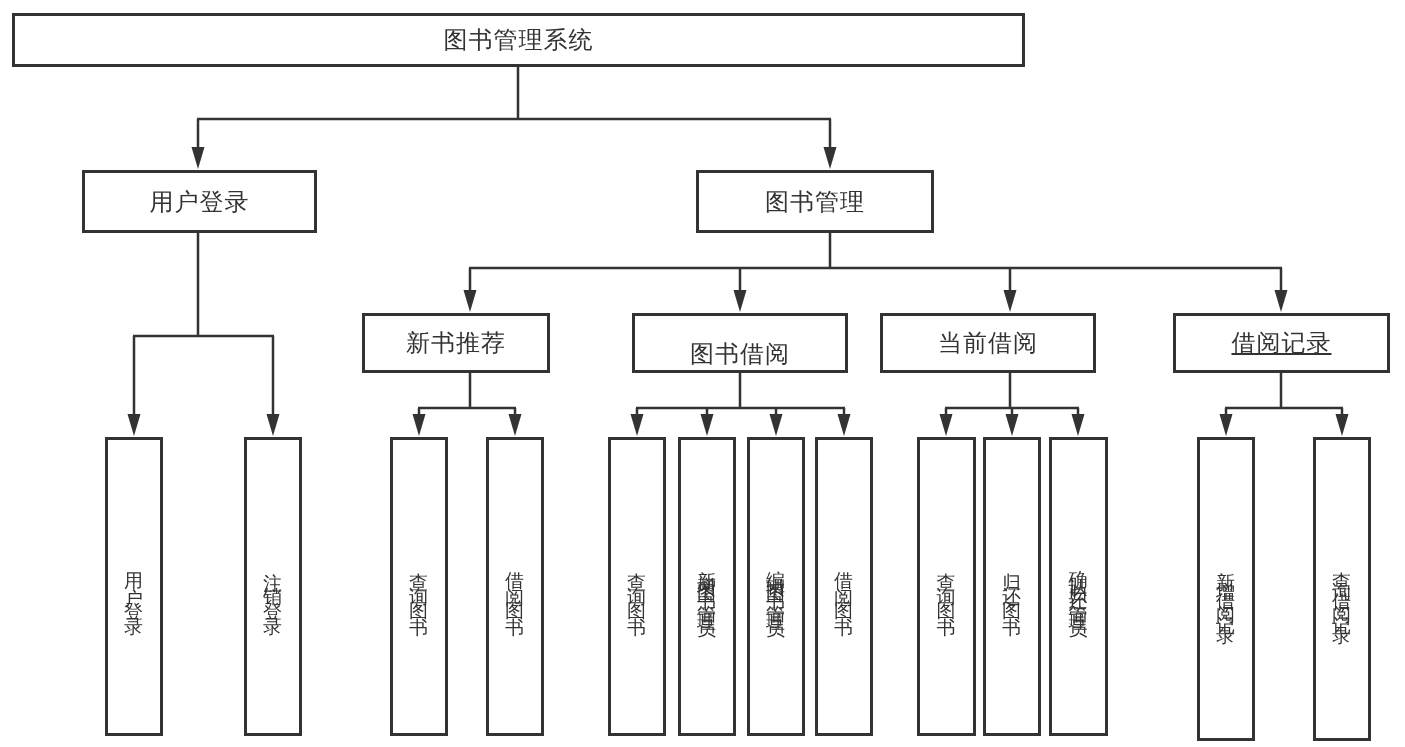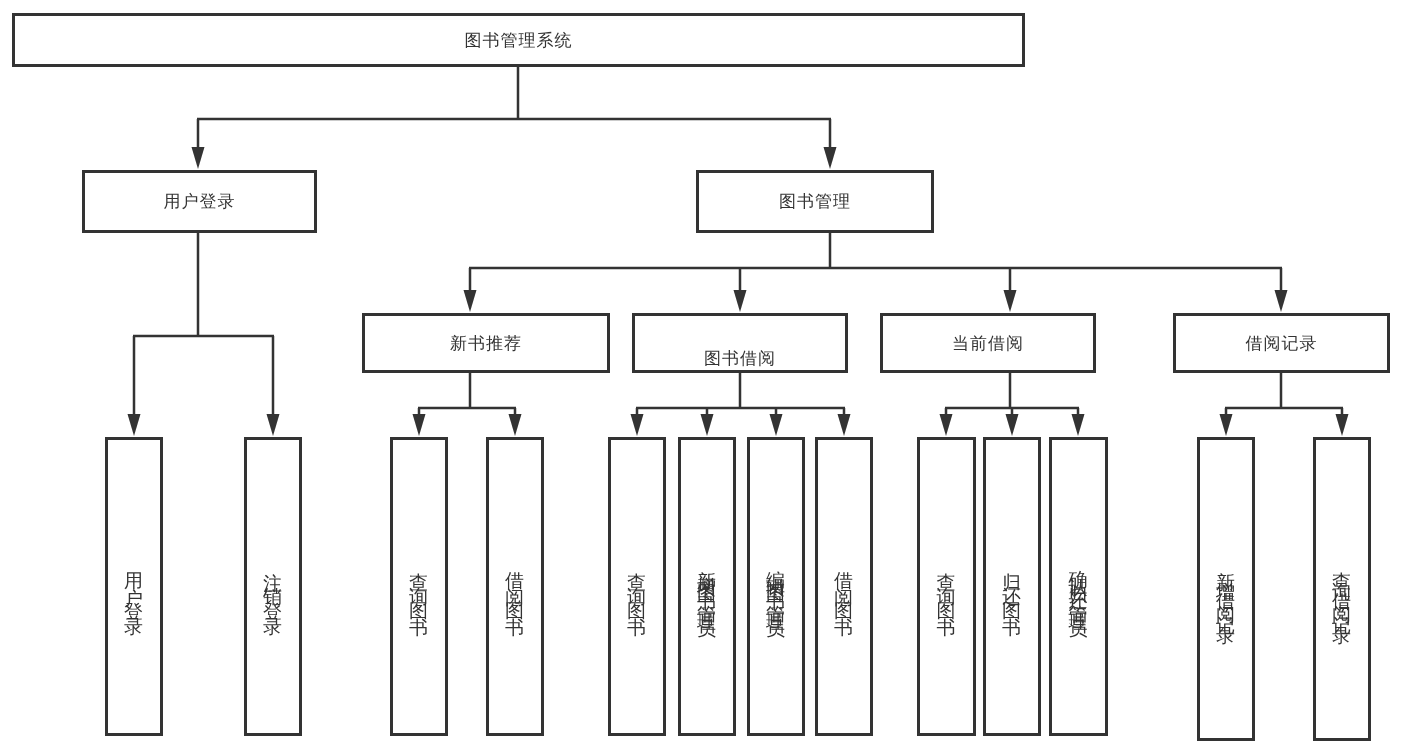--- a/index.html
+++ b/index.html
@@ -16,21 +16,21 @@
   .connector path { stroke: var(--line); stroke-width: 2.5; fill: none; }
   .connector polygon { fill: var(--line); stroke: none; }
   .node {
     position: absolute;
     border: 3px solid var(--line);
     background: #fff;
     display: flex;
     align-items: center;
     justify-content: center;
   }
-  .node.h span { font-size: 17px; letter-spacing: 1px; white-space: nowrap; }
+  .node.h span { font-size: 24px; letter-spacing: 1px; white-space: nowrap; }
   .node.v span {
     writing-mode: vertical-rl;
     text-orientation: mixed;
     font-size: 19px;
     line-height: 1;
     white-space: nowrap;
   }
   .ls4 { letter-spacing: 15px; }
   .ls6 { letter-spacing: 11px; }
   .ls9 { letter-spacing: 7px; }
@@ -103,30 +103,30 @@
     <span>图书管理系统</span>
   </div>
 
   <div class="node h" style="left:82px; top:170px; width:235px; height:63px;">
     <span>用户登录</span>
   </div>
   <div class="node h" style="left:696px; top:170px; width:238px; height:63px;">
     <span>图书管理</span>
   </div>
 
-  <div class="node h" style="left:362px; top:313px; width:248px; height:60px;font-family:Liberation Mono, monospace;">
+  <div class="node h" style="left:362px; top:313px; width:188px; height:60px;font-family:Liberation Mono, monospace;">
     <span>新书推荐</span>
   </div>
   <div class="node h" style="left:632px; top:313px; width:216px; height:60px;align-items:flex-end;">
     <span>图书借阅</span>
   </div>
   <div class="node h" style="left:880px; top:313px; width:216px; height:60px;">
     <span>当前借阅</span>
   </div>
-  <div class="node h" style="left:1173px; top:313px; width:217px; height:60px;">
+  <div class="node h" style="left:1173px; top:313px; width:217px; height:60px;text-decoration:underline;">
     <span>借阅记录</span>
   </div>
 
   <div class="node v" style="left:105px; top:437px; width:58px; height:299px;">
     <span class="ls4">用户登录</span>
   </div>
   <div class="node v" style="left:244px; top:437px; width:58px; height:299px;">
     <span class="ls4">注销登录</span>
   </div>
 

